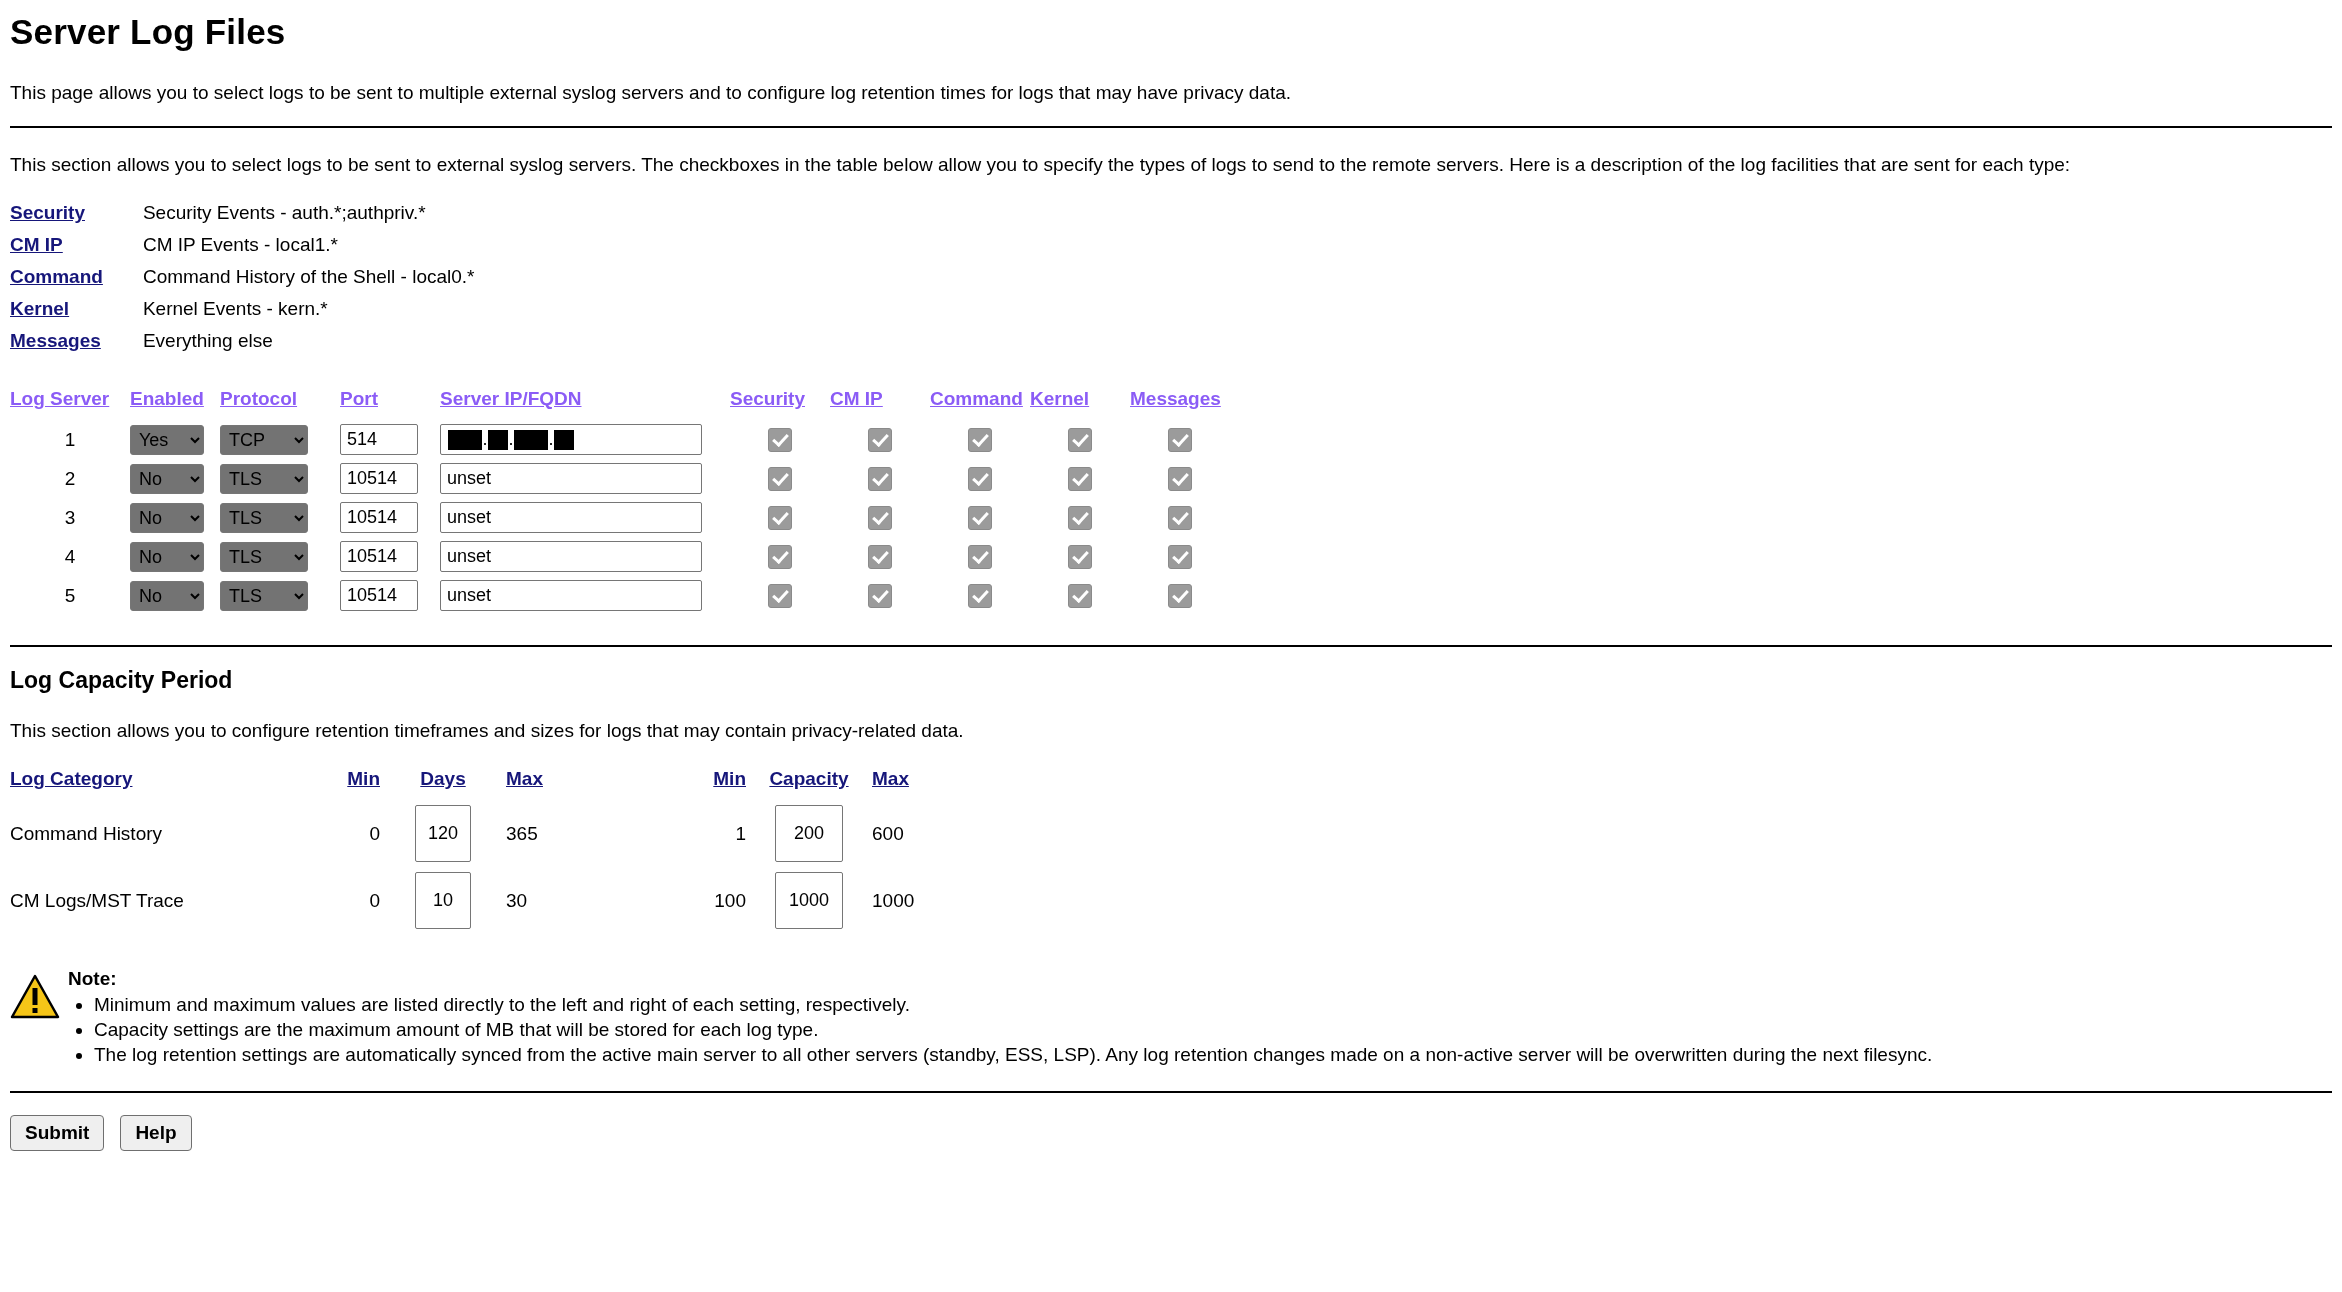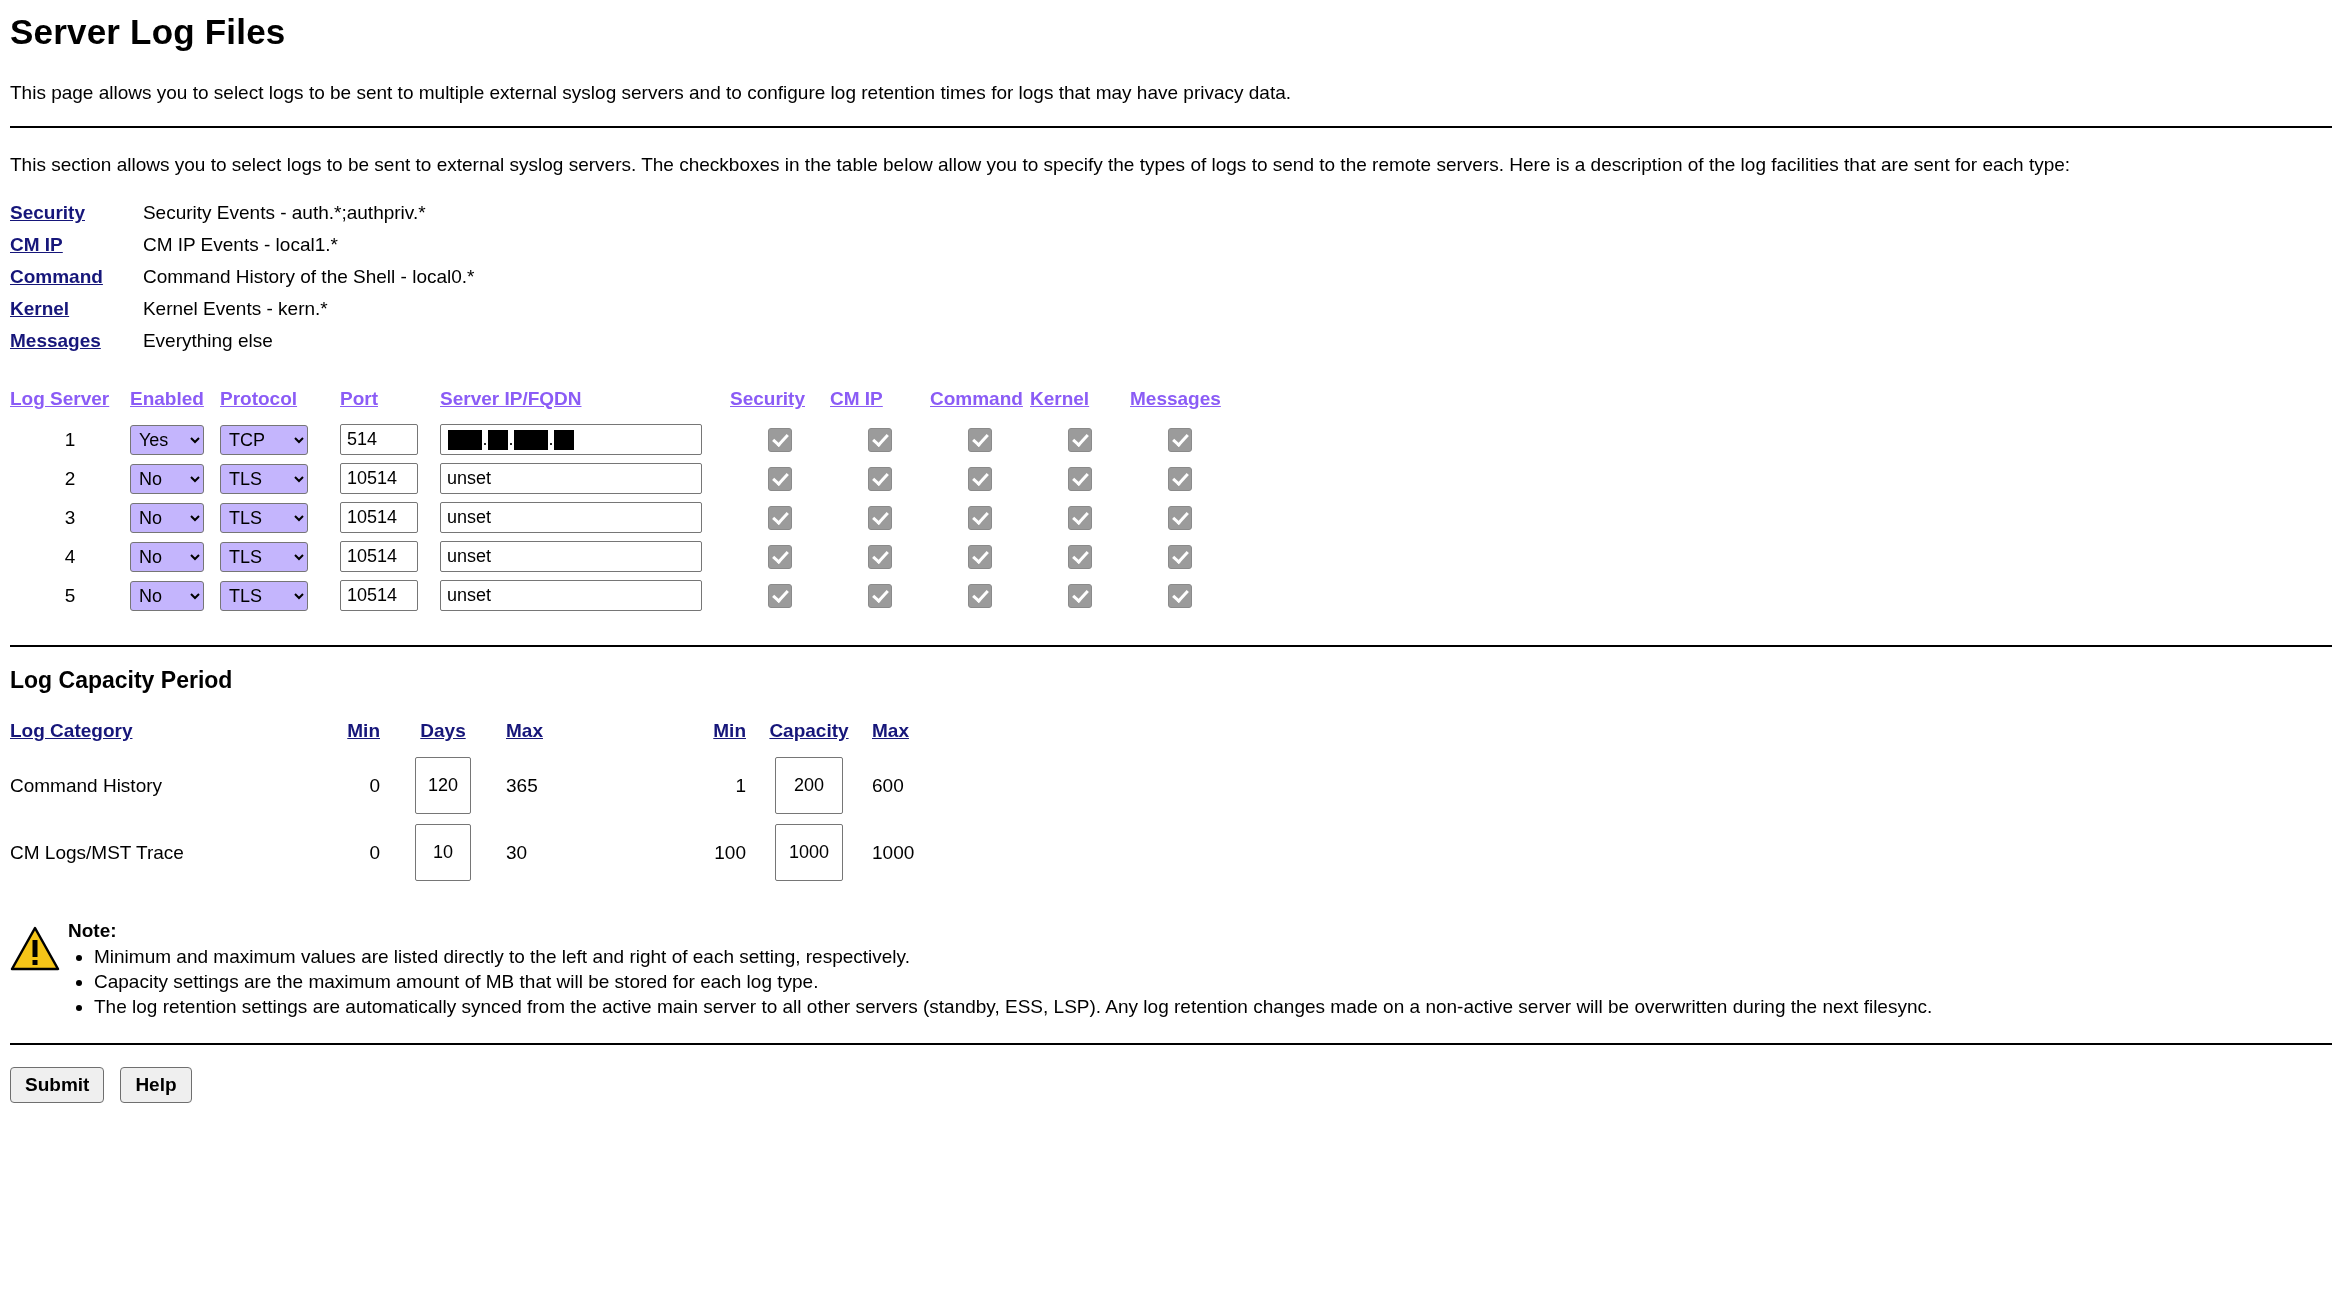--- a/index.html
+++ b/index.html
@@ -87,21 +87,21 @@
   .col-port { width: 100px; }
   .col-ip { width: 290px; }
   .col-chk { width: 100px; text-align: center; }
   .pad-left-ip { padding-left: 14px; }
 
   select.ui {
     font-family: "Liberation Sans", sans-serif;
     font-size: 18px;
     padding: 3px 4px;
     border: 1px solid #767676;
-    background: #c4b5fd;
+    background: #737373;
     border-radius: 3px;
     width: 74px;
   }
   select.ui.wide { width: 88px; }
   input.txt {
     font-family: "Liberation Sans", sans-serif;
     font-size: 18px;
     padding: 4px 6px;
     border: 1px solid #767676;
     background: #ffffff;
@@ -412,20 +412,21 @@
         <td class="col-chk"><span class="chk"></span></td>
         <td class="col-chk"><span class="chk"></span></td>
       </tr>
 
     </tbody>
   </table>
 
   <hr class="rule" style="margin-top:30px;">
 
   <h2 class="section-title">Log Capacity Period</h2>
+  <p class="section-desc">This section allows you to configure retention timeframes and sizes for logs that may contain privacy-related data.</p>
 
   <table class="retention">
     <thead>
       <tr>
         <th class="r-cat">Log Category</th>
         <th class="r-min">Min</th>
         <th class="r-val">Days</th>
         <th class="r-max">Max</th>
         <th class="r-gap"></th>
         <th class="r-min">Min</th>

